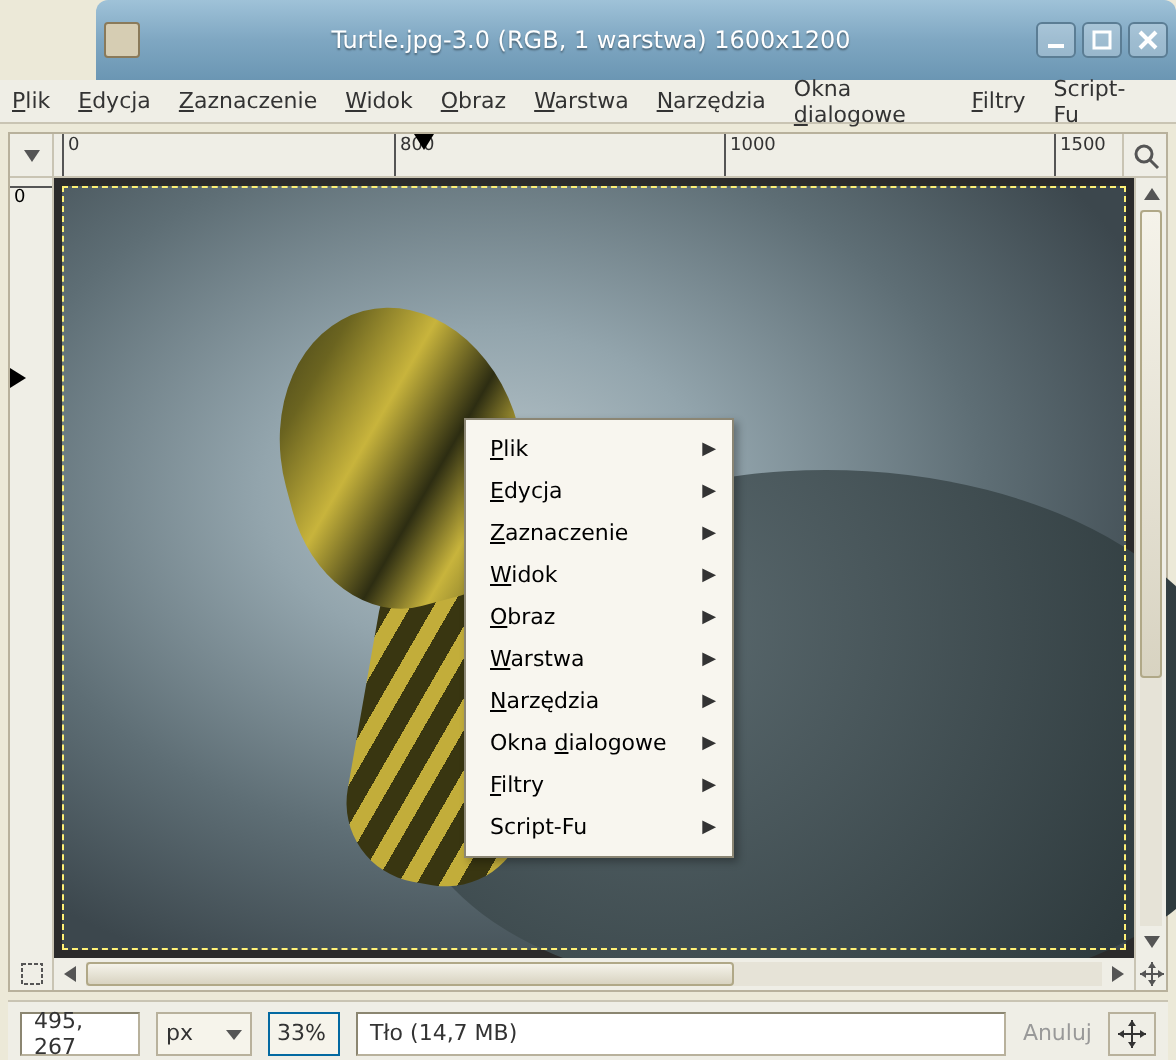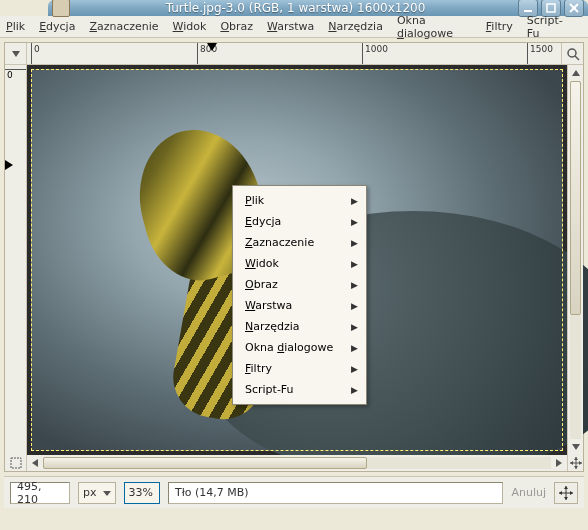--- a/index.html
+++ b/index.html
@@ -1,19 +1,19 @@
 <!DOCTYPE html>
 <html><head>
 <meta charset="utf-8">
 <style>
 * { margin: 0; padding: 0; box-sizing: border-box; font-family: "DejaVu Sans", Arial, sans-serif; }
 body { width: 588px; height: 530px; background: #ece9d8; overflow: hidden; }
 
 
-.titlebar { height: 16px; background: linear-gradient(#9fc2d8, #7fa7c2 50%, #6b96b3); display: flex; align-items: center; padding: 0 4px; color: #fff; font-size: 12px; font-weight: bold; border-top-left-radius: 6px; border-top-right-radius: 6px; margin-left: 48px; }
+.titlebar { height: 40px; background: linear-gradient(#9fc2d8, #7fa7c2 50%, #6b96b3); display: flex; align-items: center; padding: 0 4px; color: #fff; font-size: 12px; font-weight: bold; border-top-left-radius: 6px; border-top-right-radius: 6px; margin-left: 48px; }
 .titlebar .icon-box { width: 18px; height: 18px; background: #d6cdb3; border: 1px solid #8a7a5a; border-radius: 2px; margin-right: 6px; }
 .titlebar .title { flex: 1; text-align: center; text-shadow: 0 1px 1px rgba(0,0,0,.4); font-weight: normal; }
 .titlebar .winbtn { width: 20px; height: 18px; margin-left: 3px; background: rgba(255,255,255,.25); border: 1px solid #5b7d94; border-radius: 3px; display: flex; justify-content: center; align-items: center; color: #fff; font-size: 11px; font-weight: bold; cursor: pointer; }
 .titlebar .winbtn svg { width: 10px; height: 10px; }
 
 
 .menubar { height: 22px; background: #efeee6; display: flex; align-items: center; padding: 0 6px; font-size: 11px; color: #333; border-bottom: 1px solid #c9c4b3; }
 .menubar .m { margin-right: 14px; cursor: pointer; }
 .menubar .m u { text-decoration: underline; }
 
@@ -62,21 +62,21 @@
 
 .ctxmenu { position: absolute; left: 205px; top: 120px; width: 135px; background: #f8f6ef; border: 1px solid #8b8674; box-shadow: 2px 2px 4px rgba(0,0,0,.3); padding: 4px 0; font-size: 11px; }
 .ctxmenu .row { height: 21px; display: flex; align-items: center; padding: 0 8px 0 12px; justify-content: space-between; cursor: pointer; }
 .ctxmenu .arrow { font-size: 9px; color: #333; }
 .ctxmenu u{text-decoration:underline;}
 
 
 .statusbar { height: 32px; display: flex; align-items: center; padding: 0 6px; gap: 8px; font-size: 11px; color: #333; border-top: 1px solid #c9c4b3; background:#efeee6; margin:0 4px 4px 4px;}
 .statusbar .sunk { background: #fff; border: 1px solid #b8b19c; border-top-color:#8b8671; border-left-color:#8b8671; height: 22px; display: flex; align-items: center; padding: 0 6px; }
 .statusbar .coords{width:60px;justify-content:center;}
-.statusbar .unit-sel{display:flex;align-items:center;gap:6px;background:#f6f4eb;border:1px solid #b8b19c;height:22px;padding:0 4px;}
+.statusbar .unit-sel{display:flex;align-items:center;gap:16px;background:#f6f4eb;border:1px solid #b8b19c;height:22px;padding:0 4px;}
 .statusbar .unit-sel svg{width:8px;height:8px;}
 .statusbar .zoom-sel{display:flex;align-items:center;gap:2px;background:#f6f4eb;border:1px solid #0369a1;height:22px;padding:0 4px;}
 .statusbar .layer-name{flex:1;}
 .statusbar .cancel{color:#999;}
 .statusbar .navbtn{width:24px;height:22px;border:1px solid #b8b19c;display:flex;align-items:center;justify-content:center;}
 .statusbar .navbtn svg{width:14px;height:14px;}
 </style>
 </head>
 <body>
 
@@ -247,21 +247,21 @@
           <polygon points="6,0 4,3 8,3" fill="#555"></polygon>
           <polygon points="6,12 4,9 8,9" fill="#555"></polygon>
           <polygon points="0,6 3,4 3,8" fill="#555"></polygon>
           <polygon points="12,6 9,4 9,8" fill="#555"></polygon>
         </svg>
       </div>
   </div>
 </div>
 
 <div class="statusbar">
-  <div class="sunk coords">495, 210</div>
+  <div class="sunk coords">495, 267</div>
   <div class="unit-sel">
     <span>px</span>
     <svg viewBox="0 0 8 8">
         <polygon points="0,2 8,2 4,7" fill="#555"></polygon>
       </svg>
   </div>
   <div class="zoom-sel">
     <span>33%</span>
     <svg viewBox="0 0 8 8">
         <polygon points="0,2 8,2 4,7" fill="#555"></polygon>

